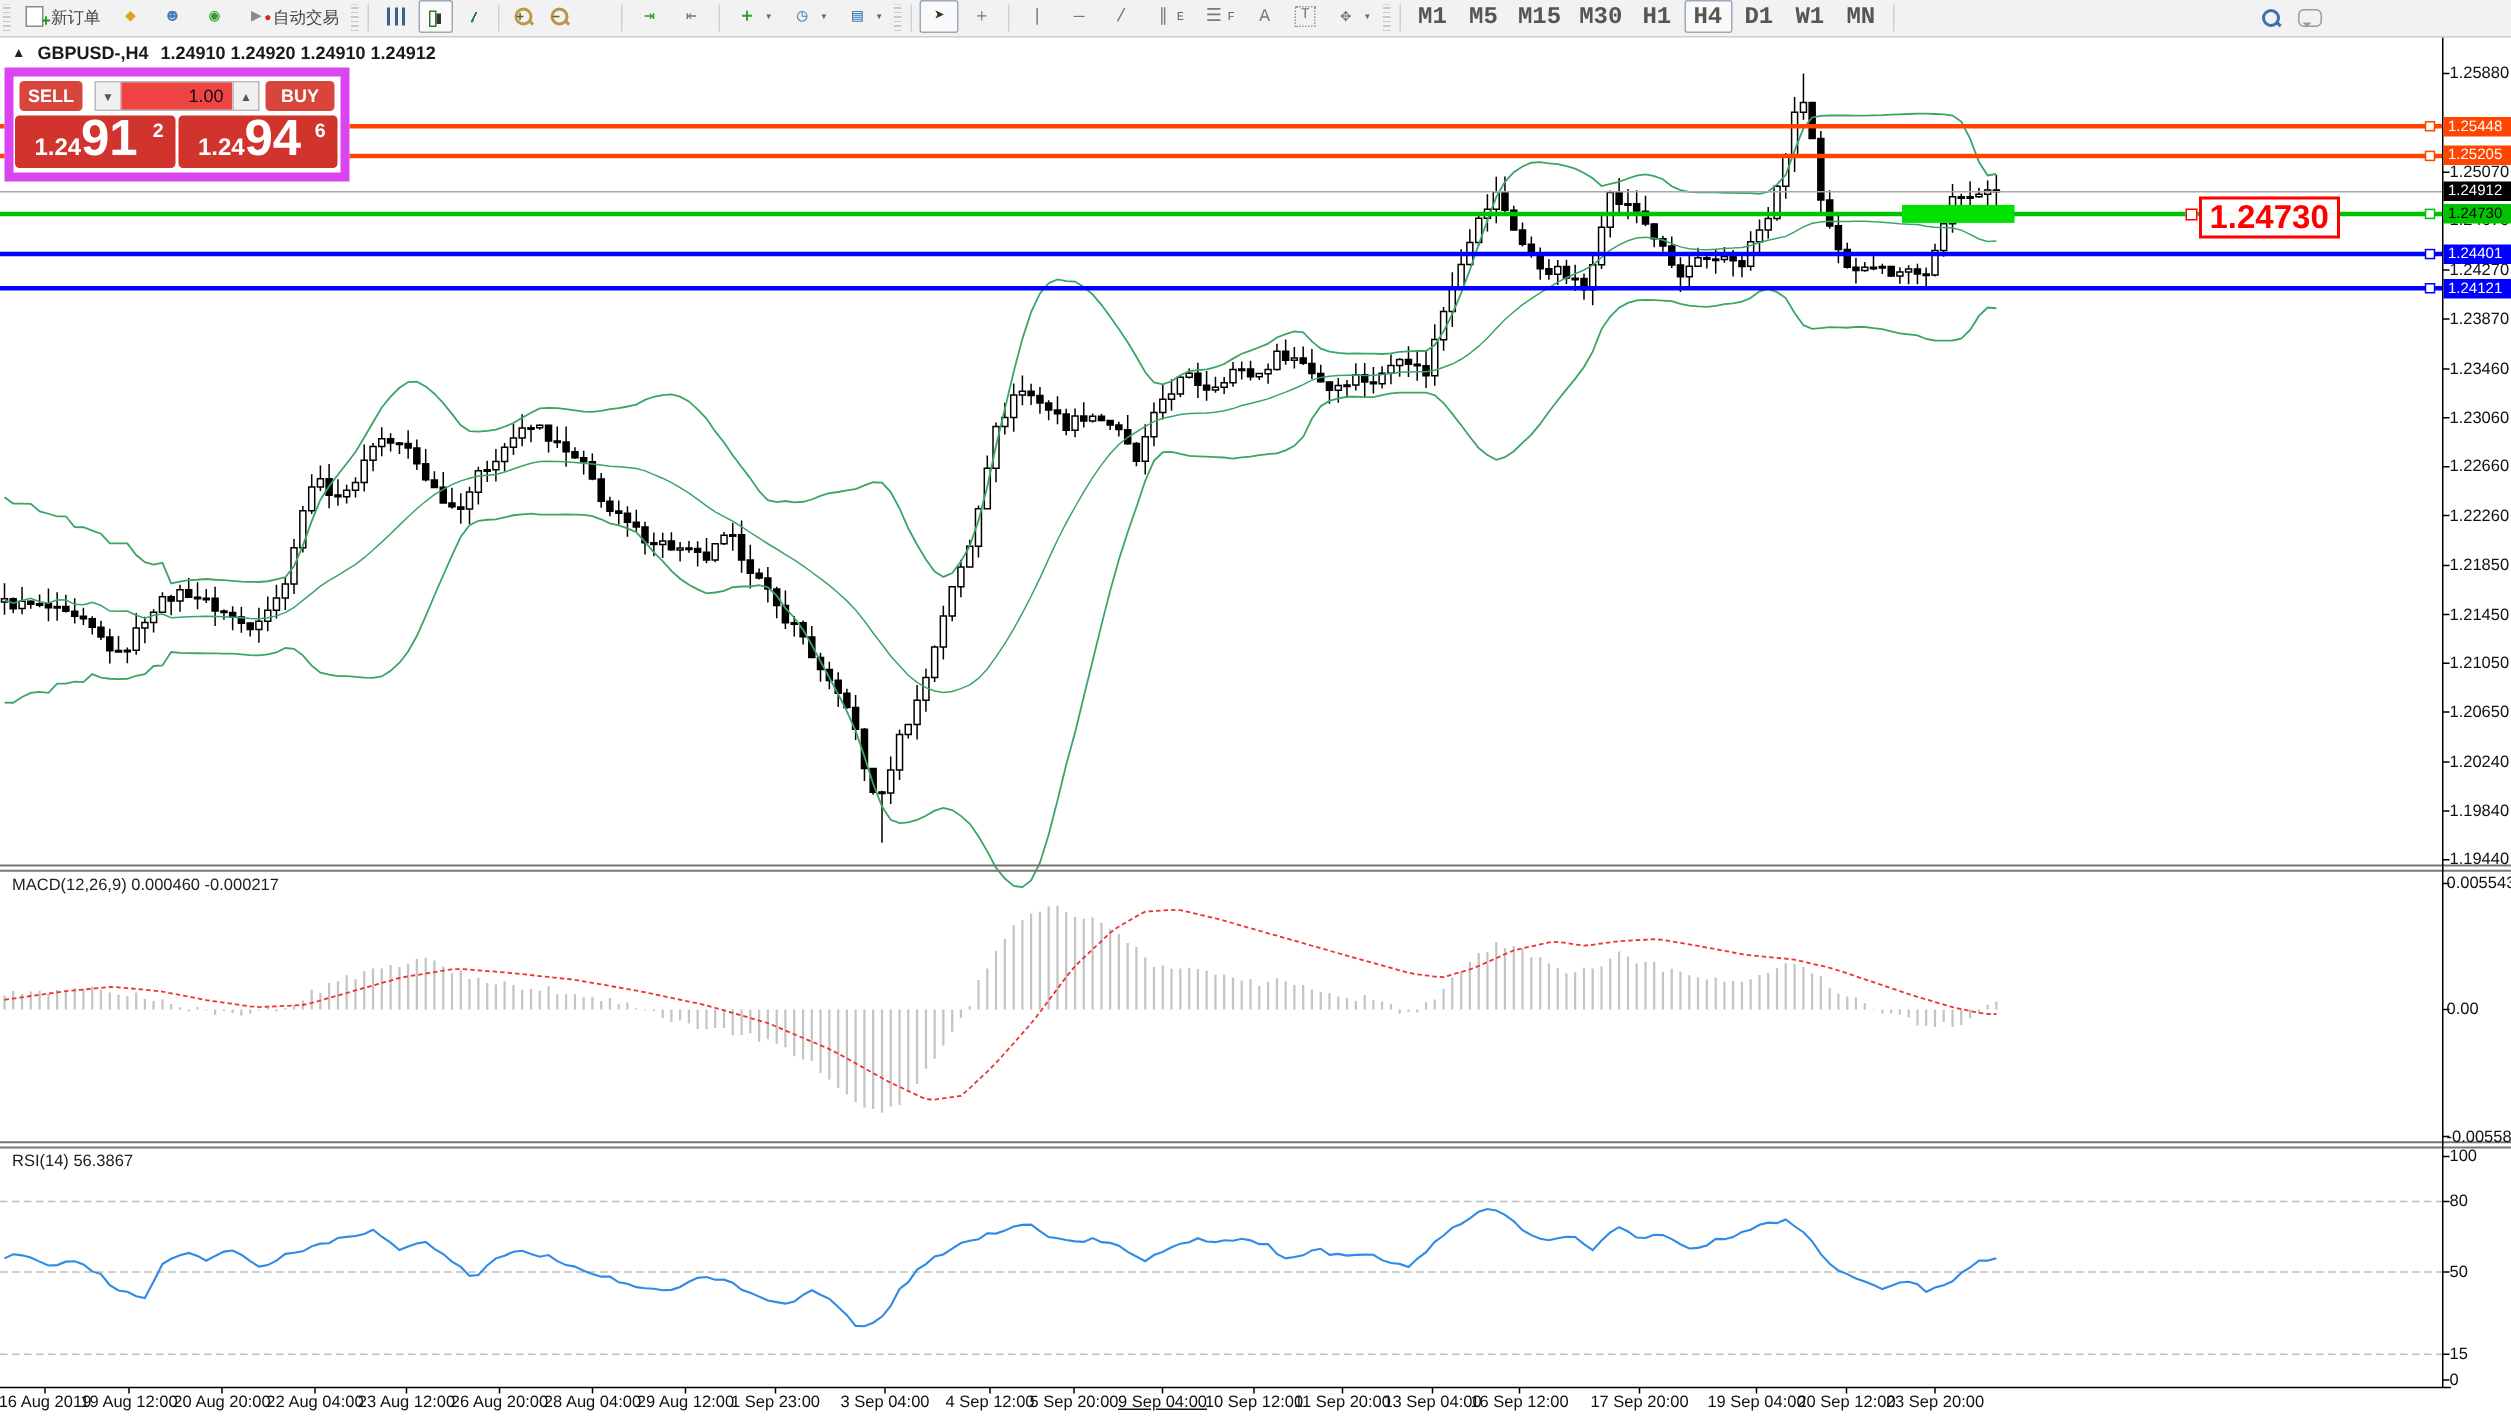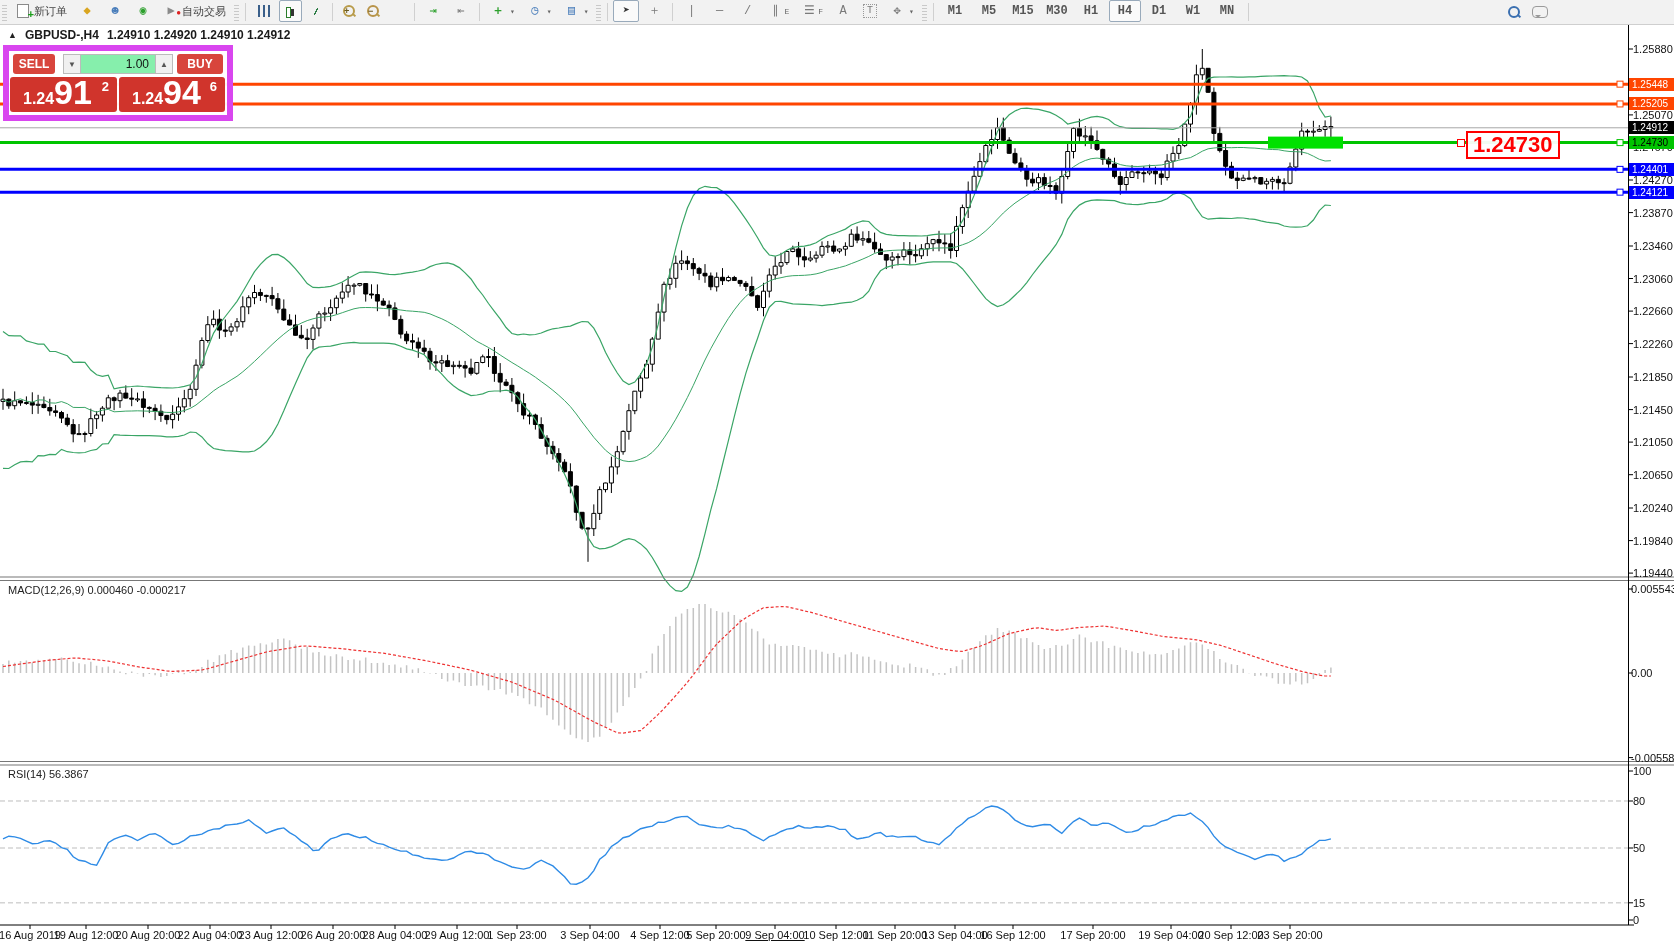--- a/index.html
+++ b/index.html
@@ -28,21 +28,21 @@
   .ic-line::before{content:"";position:absolute;left:0;top:3px;width:14px;height:7px;
     background:linear-gradient(115deg,transparent 46%,#2d7d46 46%,#2d7d46 54%,transparent 54%);}
   .lens{position:relative;width:12px;height:12px;}
   .lens::before{content:"";position:absolute;left:0;top:0;width:8px;height:8px;border:2px solid #b89b4a;border-radius:50%;}
   .lens::after{content:"";position:absolute;left:9px;top:9px;width:4px;height:2px;background:#b89b4a;transform:rotate(45deg);}
   .lens.minus::before{border-color:#b8944a;}
   .lens .sign{position:absolute;left:1px;top:-1px;font-size:9px;color:#6b5a1e;font-weight:bold;}
   .ic-grid{width:13px;height:12px;display:grid;grid-template-columns:6px 6px;grid-template-rows:5px 6px;gap:1px;}
   .ic-grid span{display:block;}
   .dd{font-size:8px;color:#666;margin-left:1px;}
-  .tf{min-width:22px;justify-content:center;color:#555;font-weight:bold;font-size:12px;}
+  .tf{min-width:22px;justify-content:center;color:#555;font-weight:bold;font-size:16px;}
   #toolbar-right{position:absolute;right:120px;top:0;display:flex;align-items:center;height:24px;}
   .bubble{position:relative;width:14px;height:10px;border:1.5px solid #9a9a9a;border-radius:4px;}
   .bubble::after{content:"";position:absolute;left:2px;bottom:-4px;border:3px solid transparent;border-top-color:#9a9a9a;}
   .lens2::before{border-color:#3a6fb0;} .lens2::after{background:#3a6fb0;}
 
   
   #chart-layer{position:absolute;left:0;top:0;width:1674px;height:950px;}
   #chart-render svg{position:absolute;left:0;top:0;z-index:1;}
   .axlbl{position:absolute;z-index:3;font-size:11px;color:#111;white-space:nowrap;}
   .badge{position:absolute;left:1629px;width:44px;height:13px;z-index:4;font-size:10px;line-height:13px;
@@ -54,21 +54,21 @@
   
   #quote-panel{position:absolute;left:3px;top:45px;width:218px;height:64px;z-index:6;
     background:rgba(255,255,255,.95);border:6px solid #d946ef;border-radius:0;}
   .qrow1{position:absolute;left:4px;top:3px;right:4px;height:20px;display:flex;align-items:center;}
   .qbtn{background:#d8453c;color:#fff;font-weight:bold;font-size:12px;border:none;border-radius:3px;
     height:20px;display:flex;align-items:center;justify-content:center;}
   .qbtn.sell{width:42px;} .qbtn.buy{width:46px;margin-left:auto;}
   .spin{width:16px;height:18px;background:#f0f0f0;border:1px solid #bbb;font-size:8px;color:#555;
     display:flex;align-items:center;justify-content:center;margin-left:8px;}
   .spin.up{margin-left:0;}
-  .qvol{width:66px;height:16px;border:1px solid #bbb;border-left:none;border-right:none;background:#86efac;
+  .qvol{width:66px;height:16px;border:1px solid #bbb;border-left:none;border-right:none;background:#ef4444;
     font-size:12px;text-align:right;padding:1px 6px 1px 2px;color:#111;font-family:"Liberation Sans",sans-serif;}
   .qprice{position:absolute;top:26px;height:35px;background:#d0342c;border-radius:3px;color:#fff;}
   .qprice.sell{left:1px;width:107px;} .qprice.buy{left:110px;width:106px;}
   .qp-small{position:absolute;left:13px;bottom:4px;font-size:16px;font-weight:bold;}
   .qp-big{position:absolute;left:44px;top:-4px;font-size:34px;font-weight:bold;}
   .qp-sup{position:absolute;right:8px;top:2px;font-size:13px;font-weight:bold;}
 
   #macd-label{position:absolute;left:8px;top:584px;z-index:3;font-size:11px;color:#222;}
   #rsi-label{position:absolute;left:8px;top:768px;z-index:3;font-size:11px;color:#222;}
 

